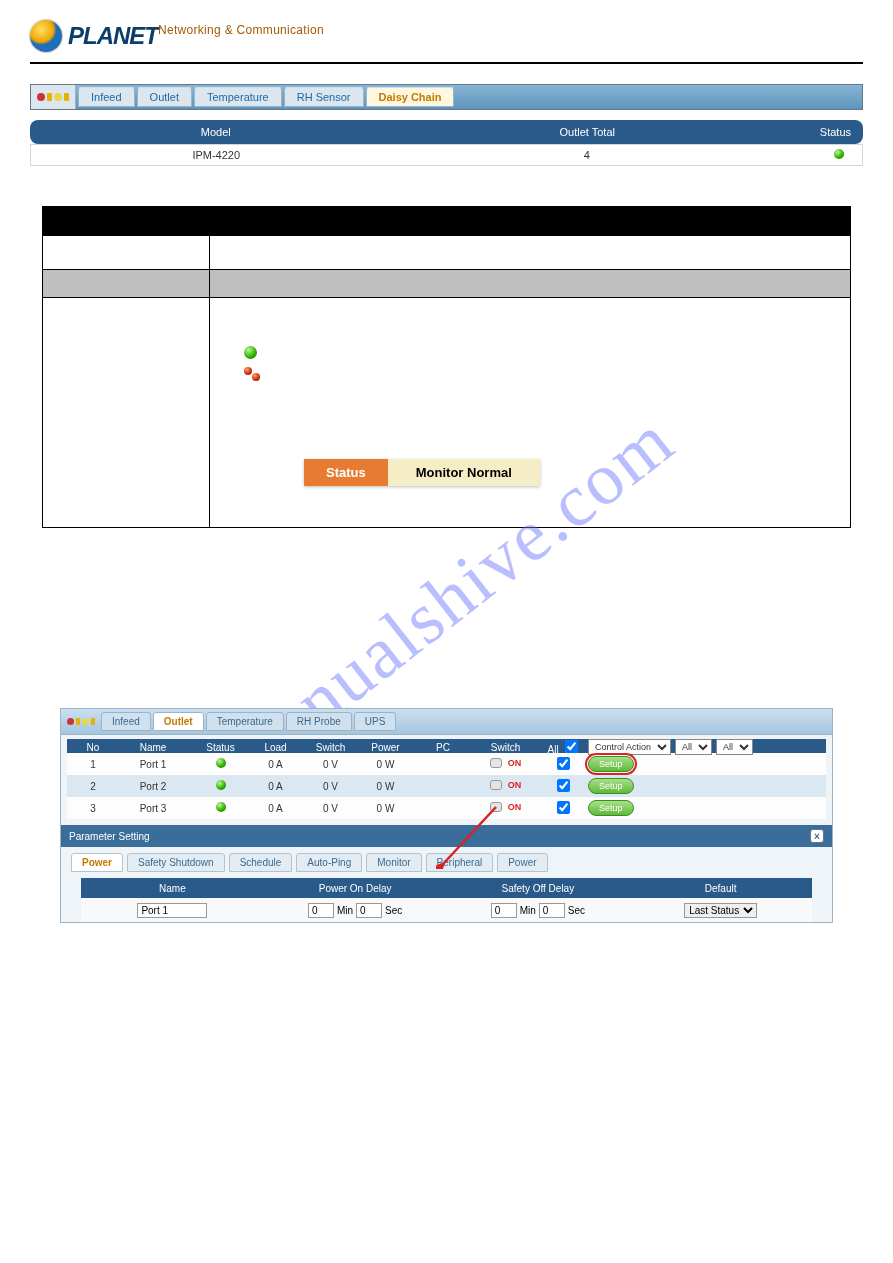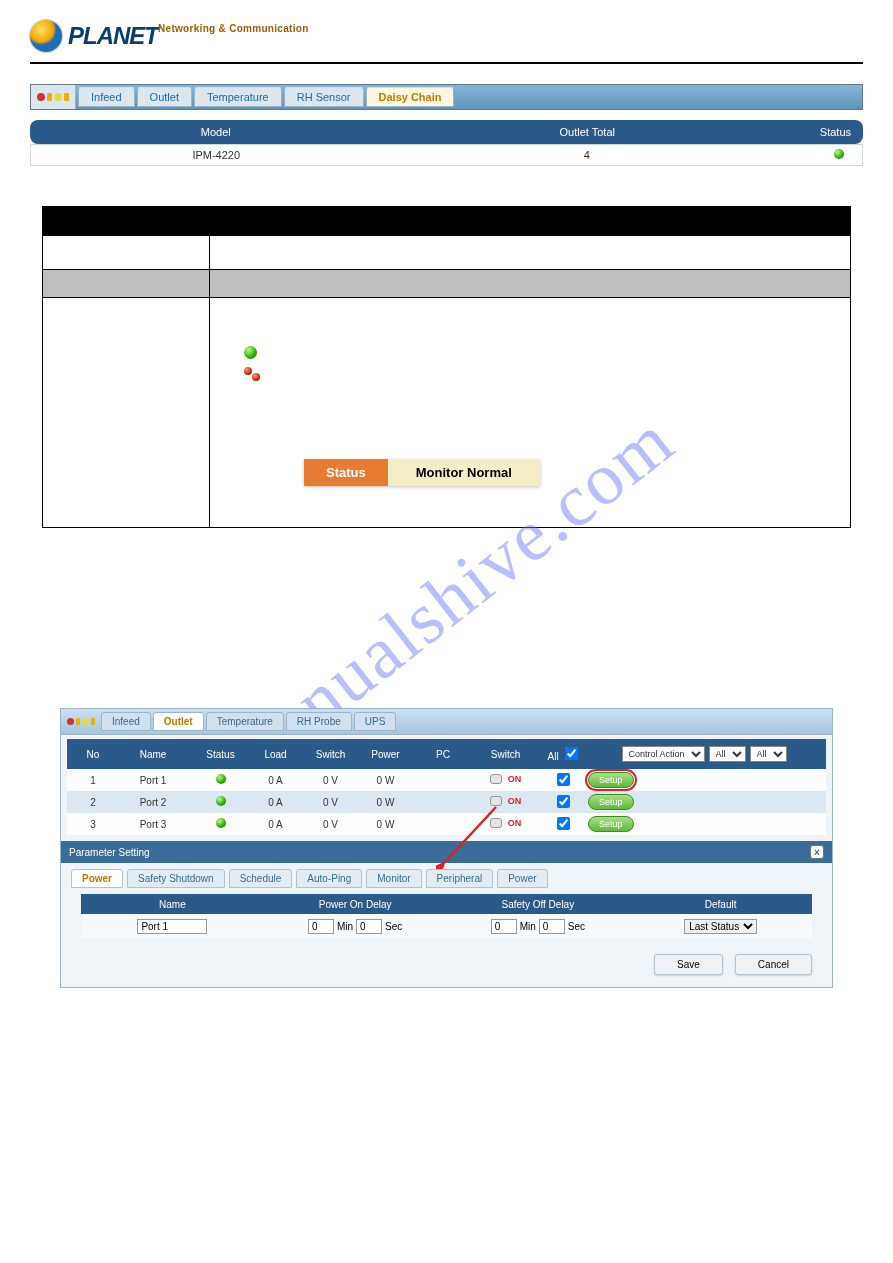--- a/index.html
+++ b/index.html
@@ -1,21 +1,21 @@
 <!DOCTYPE html>
 <html><head>
 <meta charset="utf-8">
 <style>
   * { box-sizing: border-box; margin: 0; padding: 0; }
   body { background: #fff; font-family: Arial, sans-serif; font-size: 12px; width: 893px; margin: 0 auto; padding: 20px 30px 40px 30px; position: relative; }
   .logo-row { display: flex; align-items: center; gap: 6px; margin-bottom: 10px; }
   .logo-globe { width: 32px; height: 32px; border-radius: 50%; background: radial-gradient(circle at 35% 30%, #ffe066 0%, #f1a500 40%, #1e6fb8 50%, #1e6fb8 100%); box-shadow: 0 0 2px #555; }
   .logo-text-block { display:flex; flex-direction:row; line-height:1; }
   .logo-planet { font-style: italic; font-weight: 900; font-size: 24px; color: #0b3d6a; letter-spacing: -1px; }
-  .logo-sub { font-size: 10px; color: #a55a00; letter-spacing: 0.3px; font-weight: bold; }
+  .logo-sub { font-size: 12px; color: #a55a00; letter-spacing: 0.3px; }
   hr.top-divider { border: none; border-top: 2px solid #000; margin: 8px 0 20px 0; }
 
   
   .panel-tabs { background: linear-gradient(#87b6d5,#5e94bd); border: 1px solid #678; display:flex; align-items:center; height:26px; font-size:11px; color:#0b4a7a; }
   .indicator-box { background:#dbe6ef; padding:2px 6px; display:flex; gap:2px; align-items:center; border-right:1px solid #9cb4c8; height:100%;}
   .dot { width:8px;height:8px;border-radius:50%; display:inline-block;}
   .tab-btn { background:#dbe6ef; border:1px solid #9cb4c8; border-top:1px solid #cfe0ed; padding:3px 12px; margin-left:2px; border-radius:3px 3px 0 0; color:#1d6aa8; cursor:pointer; }
   .tab-btn.active-dc { background:#fff7e0; color:#c07a00; font-weight:700;}
   .tab-spacer { flex:1;}
 
@@ -43,23 +43,23 @@
   .expl-row.big .expl-cell-r { padding:48px 0 18px 34px; display:flex; flex-direction:column; gap:8px; align-items:flex-start;}
   .status-pill { display:flex; align-items:stretch; margin-top:70px; margin-left:60px; box-shadow:0 1px 3px rgba(0,0,0,0.25); font-size:13px;}
   .status-pill .orange { background:#e77b31;color:#fff; padding:6px 22px; font-weight:700;}
   .status-pill .beige { background:#f4edc5;color:#000; padding:6px 28px; font-weight:700;}
 
   
   .shot2 { margin:180px 30px 0 30px; border:1px solid #9cb4c8; background:#eef4f8; position:relative;}
   .tabs-line2 { background:linear-gradient(#cbdff0,#a5c6df); display:flex; align-items:center; height:26px; padding:0 4px; border-bottom:1px solid #9cb4c8;}
   .tab2 { background:#d0e0ec;border:1px solid #9cb4c8;padding:3px 10px;margin-right:2px;border-radius:3px 3px 0 0;color:#3a6a90;font-size:10px;cursor:pointer;}
   .tab2.active { background:#fff;color:#c07a00;font-weight:700;}
-  .outlet-header { background:#2a5a8a;color:#fff;display:grid;grid-template-columns:40px 80px 55px 55px 55px 55px 60px 65px 50px 1fr;align-items:center;height:30px;font-size:10px;padding:0 6px;margin:4px 6px 0 6px;}
+  .outlet-header { background:#2a5a8a;color:#fff;display:grid;grid-template-columns:40px 80px 55px 55px 55px 55px 60px 65px 50px 1fr;align-items:center;height:14px;font-size:10px;padding:0 6px;margin:4px 6px 0 6px;}
   .outlet-header > div{text-align:center;}
-  .outlet-header .actions-cell{display:flex;gap:4px;justify-content:center;align-items:center;}
+  .outlet-header .actions-cell{display:flex;gap:4px;justify-content:flex-start;align-items:center;}
   .outlet-header select{font-size:9px;background:#fff;color:#333;border:1px solid #888;padding:1px 2px;}
   .outlet-header input[type=checkbox]{margin-left:4px;}
   .outlet-row { display:grid;grid-template-columns:40px 80px 55px 55px 55px 55px 60px 65px 50px 1fr;align-items:center;height:22px;font-size:10px;color:#333;padding:0 6px;margin:0 6px;}
   .outlet-row:nth-child(odd){background:#fdfdfd;}
   .outlet-row:nth-child(even){background:#dce8f1;}
   .outlet-row > div{text-align:center;}
   .switch-on { display:inline-flex;align-items:center;gap:6px;}
   .switch-on .bubble{width:12px;height:10px;border-radius:3px;background:#e4e4e4;border:1px solid #999;}
   .switch-on .lbl{color:#d22;font-weight:700;font-size:9px;}
   .setup-btn { display:inline-block;background:linear-gradient(#a9e08a,#5fb83a);color:#fff;font-size:9px;padding:2px 10px;border-radius:10px;border:1px solid #3d8e20;}
@@ -268,17 +268,13 @@
     <div>
       <input type="text" class="num" value="0" style="">
       <span>Min</span>
       <input type="text" class="num" value="0" style="">
       <span>Sec</span>
     </div>
     <div>
         <select><option>Last Status</option></select>
       </div>
   </div>
-  <div class="btn-row">
-    <span class="flat-btn">Save</span>
-    <span class="flat-btn">Cancel</span>
-  </div>
 </div>
 
 </body></html>

